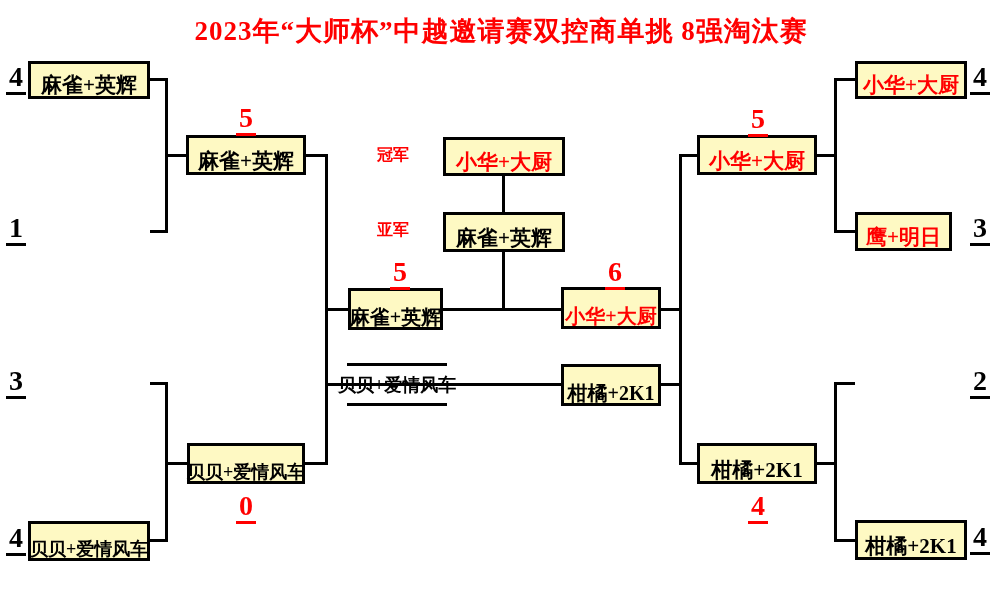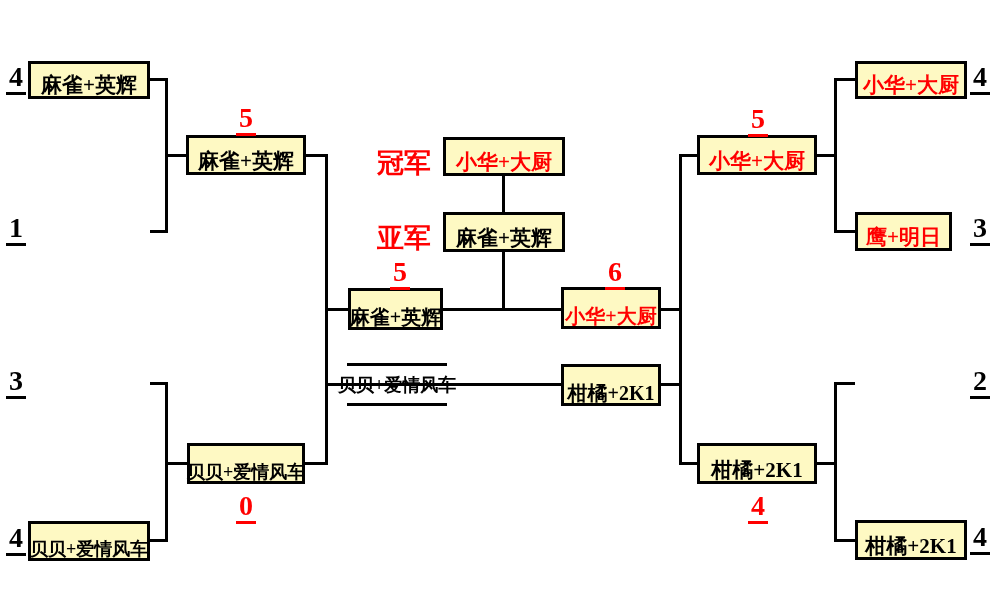--- a/index.html
+++ b/index.html
@@ -25,28 +25,29 @@
   .small{font-size:18px;}
   .mid{font-size:20px;}
   .line{position:absolute;background:#000;z-index:1;}
   .score{
     position:absolute;font-size:28px;line-height:1.05;z-index:3;
     border-bottom:3px solid currentColor;padding:0 1px 1px 1px;text-align:center;min-width:18px;
   }
   .score-black{color:#000000;}
   .score-red{color:#ff0000;}
   .side-label{
-    position:absolute;font-size:27px;color:#ff0000;z-index:3;white-space:nowrap;
+    position:absolute;font-size:16px;color:#ff0000;z-index:3;white-space:nowrap;
   }
 </style>
 </head>
 <body>
 
 <div id="canvas">
 
+  <div class="title">2023年“大师杯”中越邀请赛双控商单挑 8强淘汰赛</div>
 
   <div class="box" style="left:28px;top:61px;width:122px;height:38px;">
     <span style="color: rgb(0, 0, 0);">麻雀+英辉</span>
   </div>
   <div class="score score-black" style="left:6px;top:62px;">4</div>
 
   <div class="score score-black" style="left:6px;top:213px;">1</div>
 
   <div class="score score-black" style="left:6px;top:366px;">3</div>
 

